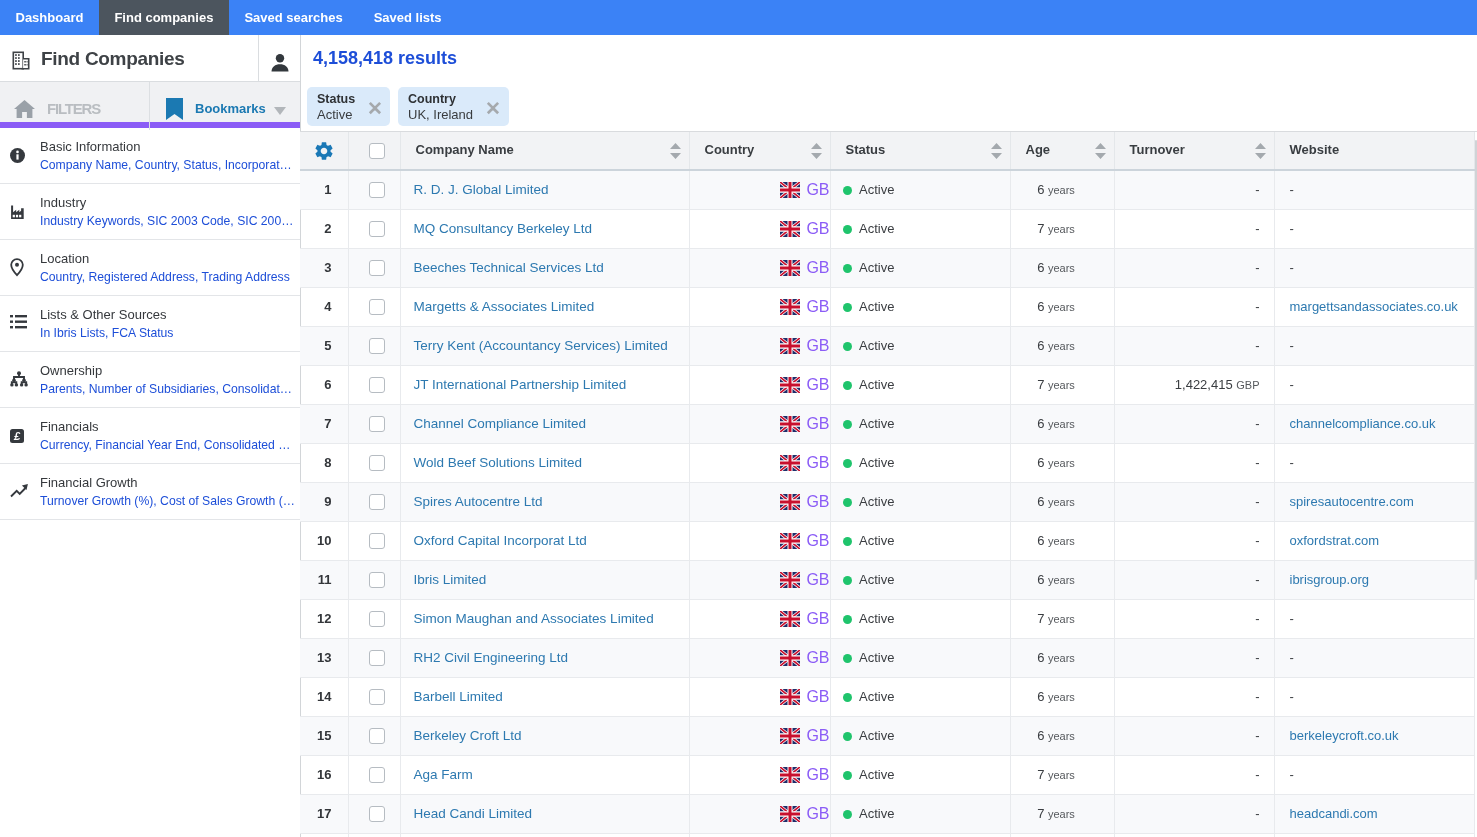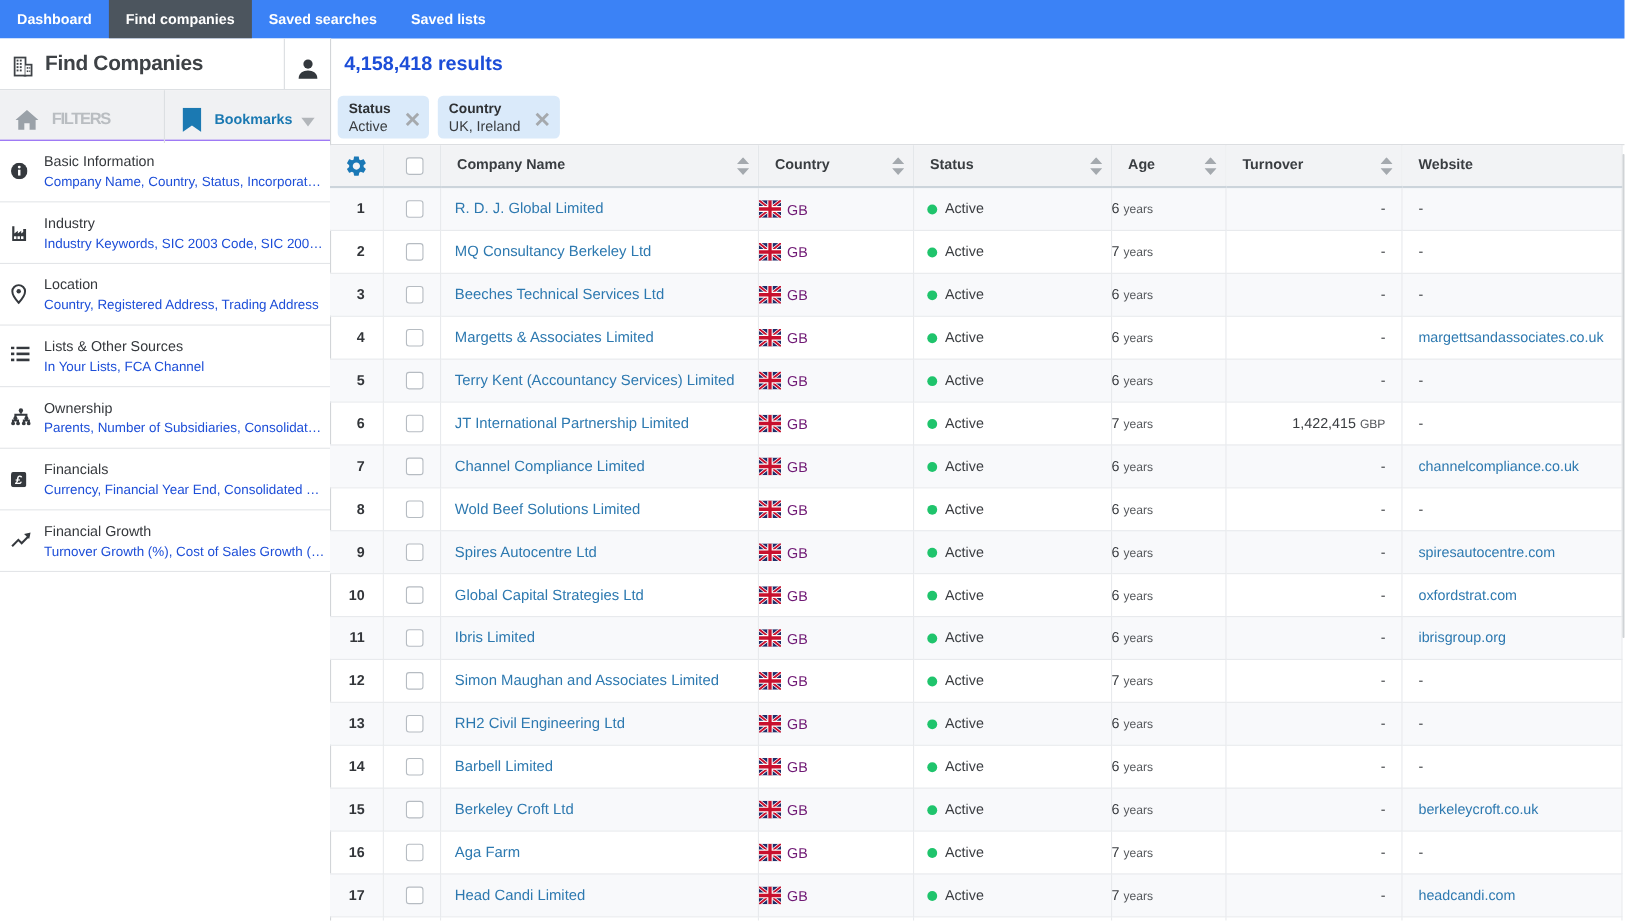--- a/index.html
+++ b/index.html
@@ -9,21 +9,21 @@
 .nav{position:absolute;top:0;left:0;width:1477px;height:35px;background:#3b82f6;white-space:nowrap}
 .nav .tab{display:inline-block;height:35px;line-height:35px;padding:0 15.5px;color:#fff;font-weight:bold;font-size:13px;vertical-align:top}
 .nav .tab.active{background:#4c555e}
 
 .sidebar{position:absolute;top:35px;left:0;width:301px;height:802px;background:#fff;border-right:1px solid #d2d5d8}
 .sbheader{height:47px;border-bottom:1px solid #dadde0;position:relative}
 .sbheader .ttl{position:absolute;left:41px;top:0;line-height:47px;font-size:19px;font-weight:bold;color:#3e4246;letter-spacing:-0.3px}
 .sbheader .bico{position:absolute;left:11px;top:16px}
 .usercell{position:absolute;right:0;top:0;width:42px;height:46px;border-left:1px solid #dadde0}
 .usercell svg{position:absolute;left:10px;top:17px}
-.fbar{height:46px;background:#f0f1f3;border-bottom:1px solid #8b5cf6;position:relative}
+.fbar{height:46px;background:#f0f1f3;border-bottom:6px solid #8b5cf6;position:relative}
 .fbar .homeico{position:absolute;left:14px;top:17px}
 .fbar .ftxt{position:absolute;left:47px;top:0;line-height:54px;font-size:15px;font-weight:bold;color:#b9bdc1;letter-spacing:-1.2px}
 .fbar .vdiv{position:absolute;left:149px;top:0;width:1px;height:48px;background:#dcdfe2}
 .fbar .bmico{position:absolute;left:166px;top:16px}
   .fbar .bmtxt{position:absolute;left:195px;top:0;line-height:54px;font-size:13px;font-weight:bold;color:#1b79b2}
 .fbar .caret{position:absolute;left:274px;top:25px;width:0;height:0;border-left:6.5px solid transparent;border-right:6.5px solid transparent;border-top:8px solid #b2b6ba}
 .item{height:56px;border-bottom:1px solid #e3e5e8;padding:11px 10px 0 40px;position:relative}
 .item .ic{position:absolute;left:10px;top:0;width:20px;height:56px}
 .item .tt{font-size:13px;font-weight:normal;color:#35383c;line-height:15px}
 .item .sub{font-size:12.2px;color:#1d4ed8;margin-top:4px;white-space:nowrap;overflow:hidden;width:255px}
@@ -41,25 +41,25 @@
 th{height:38px;background:#f2f3f5;border-bottom:2px solid #ccd4db;border-right:1px solid #e4e7ea;font-size:13px;font-weight:bold;color:#393d41;text-align:left;padding:0 0 3px 15px;vertical-align:middle;position:relative}
 
 td{height:39px;border-bottom:1px solid #e8eaed;border-right:1px solid #e8eaed;color:#3a3d41;padding:0}
 tr.odd td{background:#f8f9fb}
 td.no{text-align:right;padding-right:16px;font-weight:bold;color:#33363a}
 td.cb,th.cb{text-align:center;padding:0 0 0 5px}
 .cbx{display:inline-block;width:16px;height:16px;background:#fff;border:1px solid #b6bcc2;border-radius:3px;vertical-align:middle}
 td.name{padding-left:13px}
 a.lnk{color:#2d79b0;text-decoration:none;font-size:13.5px}
 a.wlnk{color:#2d79b0;text-decoration:none;font-size:13px}
-td.ctry{text-align:left;font-size:13px;color:#701a75}
+td.ctry{text-align:right;font-size:16px;color:#8b5cf6}
 td.ctry svg{vertical-align:-3px;margin-right:6px}
 td.st{padding-left:12.5px}
 .dot{display:inline-block;width:9px;height:9px;border-radius:50%;background:#1fc46c;margin-right:7px;vertical-align:-1px}
-td.age{text-align:left;padding-right:12px}td.to{text-align:right;padding-right:14px}
+td.age{text-align:center;padding-right:12px}td.to{text-align:right;padding-right:14px}
 td.web{padding-left:15px}
 .u{font-size:11px;color:#55585c}
 .sort{position:absolute;right:8px;top:11px}
 .gearth{text-align:center;padding:0}
 
 .thumb{position:absolute;left:1474.5px;top:140px;width:2.5px;height:440px;background:#d0d3d6;border-radius:2px}
 </style>
 </head>
 <body>
 <div class="nav"><div class="tab">Dashboard</div><div class="tab active">Find companies</div><div class="tab">Saved searches</div><div class="tab">Saved lists</div></div>
@@ -142,21 +142,21 @@
           <g fill="#35393e">
             <rect x="0" y="0" width="3" height="2.4"></rect>
             <rect x="5" y="0" width="12" height="2.4"></rect>
             <rect x="0" y="5.5" width="3" height="2.4"></rect>
             <rect x="5" y="5.5" width="12" height="2.4"></rect>
             <rect x="0" y="11" width="3" height="2.4"></rect>
             <rect x="5" y="11" width="12" height="2.4"></rect>
           </g>
         </svg></div>
     <div class="tt">Lists &amp; Other Sources</div>
-    <div class="sub">In Your Lists, FCA Channel</div>
+    <div class="sub">In Ibris Lists, FCA Status</div>
   </div>
   <div class="item">
     <div class="ic"><svg width="18" height="16" viewBox="0 0 18 16" style="margin-top:19px">
           <g fill="none" stroke="#35393e" stroke-width="1.9">
             <path d="M9 2v3M4 8.5V6h10v2.5M1.8 14v-2.8h4.5V14M11.7 14v-2.8h4.5V14"></path>
           </g>
           <g fill="#35393e">
             <circle cx="9" cy="2.2" r="2"></circle>
             <circle cx="4" cy="9.3" r="1.8"></circle>
             <circle cx="14" cy="9.3" r="1.8"></circle>
@@ -377,21 +377,21 @@
               <path d="M30,0 v45 M0,22.5 h60" stroke="#c8102e" stroke-width="9"></path>
             </svg>GB</td>
 <td class="st"><span class="dot"></span>Active</td>
 <td class="age">6 <span class="u">years</span></td>
 <td class="to">-</td>
 <td class="web"><a class="wlnk" href="#">spiresautocentre.com</a></td>
 </tr>
 <tr class="even">
 <td class="no">10</td>
 <td class="cb"><span class="cbx"></span></td>
-<td class="name"><a class="lnk" href="#">Global Capital Strategies Ltd</a></td>
+<td class="name"><a class="lnk" href="#">Oxford Capital Incorporat Ltd</a></td>
 <td class="ctry"><svg width="20" height="16" viewBox="0 0 60 45" preserveAspectRatio="none">
               <rect width="60" height="45" fill="#1f2d69"></rect>
               <path d="M0,0 L60,45 M60,0 L0,45" stroke="#fff" stroke-width="9"></path>
               <path d="M0,0 L60,45 M60,0 L0,45" stroke="#c8102e" stroke-width="5"></path>
               <path d="M30,0 v45 M0,22.5 h60" stroke="#fff" stroke-width="15"></path>
               <path d="M30,0 v45 M0,22.5 h60" stroke="#c8102e" stroke-width="9"></path>
             </svg>GB</td>
 <td class="st"><span class="dot"></span>Active</td>
 <td class="age">6 <span class="u">years</span></td>
 <td class="to">-</td>

